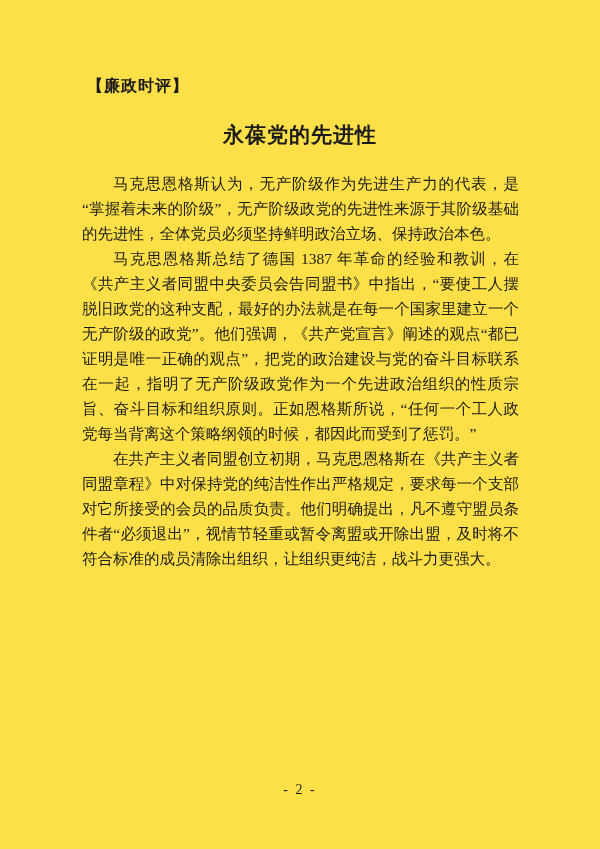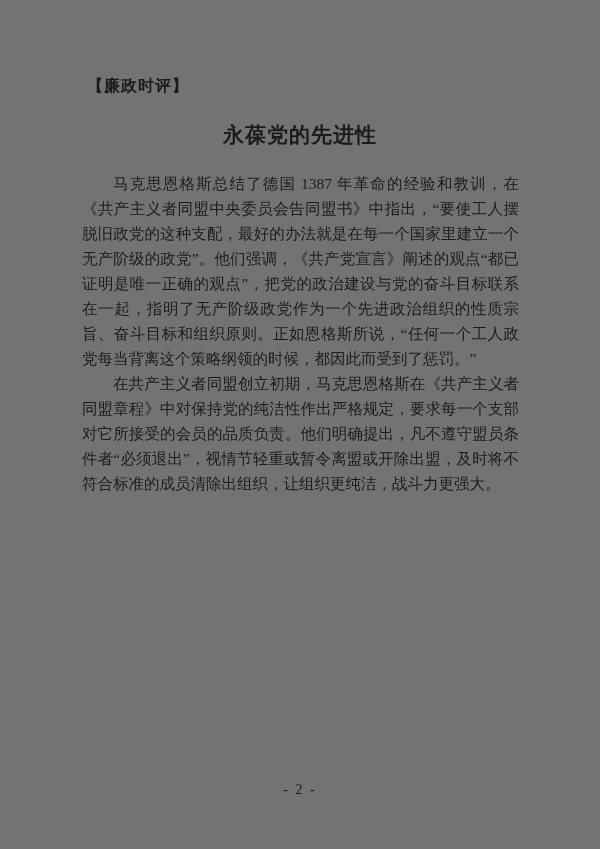--- a/index.html
+++ b/index.html
@@ -5,21 +5,21 @@
   html, body {
     margin: 0;
     padding: 0;
     background: #ffffff;
   }
   .page {
     position: relative;
     width: 600px;
     height: 849px;
     margin: 0 auto;
-    background: #737373;
+    background: #fde047;
     color: #1b1b1b;
     font-family: "Liberation Serif", "DejaVu Serif", serif;
     overflow: hidden;
   }
   .section-tag {
     position: absolute;
     left: 87px;
     top: 76px;
     font-size: 16px;
     letter-spacing: 1px;
@@ -68,19 +68,20 @@
 </head>
 <body>
 
 <div class="page">
 
   <div class="section-tag">【廉政时评】</div>
 
   <h1 class="doc-title">永葆党的先进性</h1>
 
   <div class="doc-body">
+    <p>马克思恩格斯认为，无产阶级作为先进生产力的代表，是“掌握着未来的阶级”，无产阶级政党的先进性来源于其阶级基础的先进性，全体党员必须坚持鲜明政治立场、保持政治本色。</p>
     <p>马克思恩格斯总结了德国 1387 年革命的经验和教训，在《共产主义者同盟中央委员会告同盟书》中指出，“要使工人摆脱旧政党的这种支配，最好的办法就是在每一个国家里建立一个无产阶级的政党”。他们强调，《共产党宣言》阐述的观点“都已证明是唯一正确的观点”，把党的政治建设与党的奋斗目标联系在一起，指明了无产阶级政党作为一个先进政治组织的性质宗旨、奋斗目标和组织原则。正如恩格斯所说，“任何一个工人政党每当背离这个策略纲领的时候，都因此而受到了惩罚。”</p>
     <p>在共产主义者同盟创立初期，马克思恩格斯在《共产主义者同盟章程》中对保持党的纯洁性作出严格规定，要求每一个支部对它所接受的会员的品质负责。他们明确提出，凡不遵守盟员条件者“必须退出”，视情节轻重或暂令离盟或开除出盟，及时将不符合标准的成员清除出组织，让组织更纯洁，战斗力更强大。</p>
   </div>
 
   <div class="page-number">- 2 -</div>
 
 </div>
 
 </body></html>

